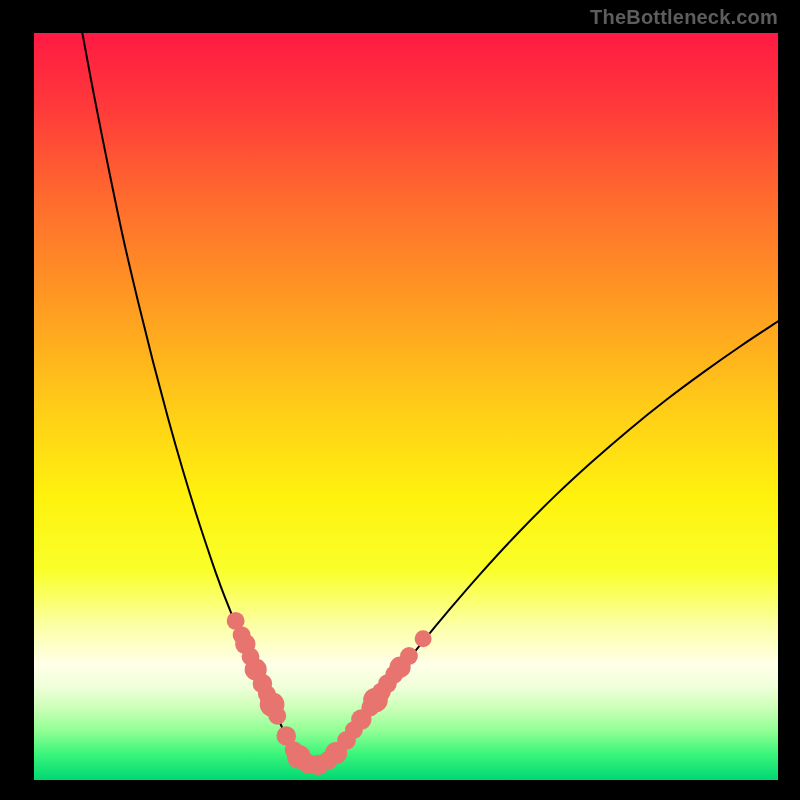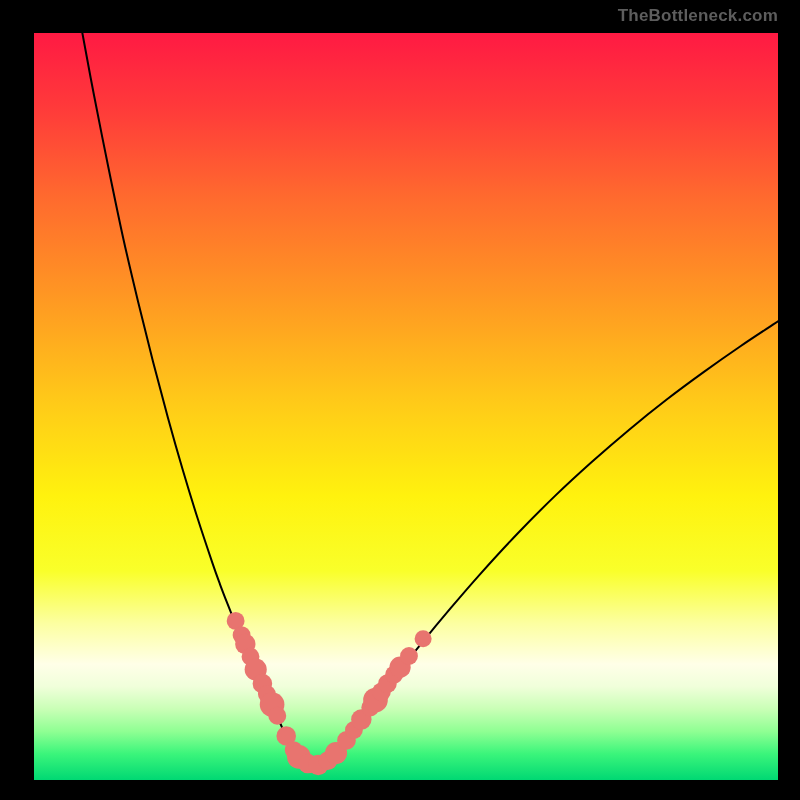--- a/index.html
+++ b/index.html
@@ -89,13 +89,13 @@
       <circle cx="336.29" cy="674.54" r="8.93" fill="#e8746f"></circle>
       <circle cx="341.50" cy="667.07" r="12.32" fill="#e8746f"></circle>
       <circle cx="347.45" cy="658.85" r="9.35" fill="#e8746f"></circle>
       <circle cx="353.40" cy="650.64" r="9.35" fill="#e8746f"></circle>
       <circle cx="360.10" cy="641.67" r="8.93" fill="#e8746f"></circle>
       <circle cx="366.05" cy="634.20" r="10.63" fill="#e8746f"></circle>
       <circle cx="374.98" cy="623.00" r="8.93" fill="#e8746f"></circle>
       <circle cx="389.11" cy="605.82" r="8.50" fill="#e8746f"></circle>
     </svg>
 </div>
-<div class="watermark" style="right: 22px; top: 6px; font-size: 17px;">TheBottleneck.com</div>
+<div class="watermark" style="right: 22px; top: 6px; font-size: 20px;">TheBottleneck.com</div>
 
 </body></html>

